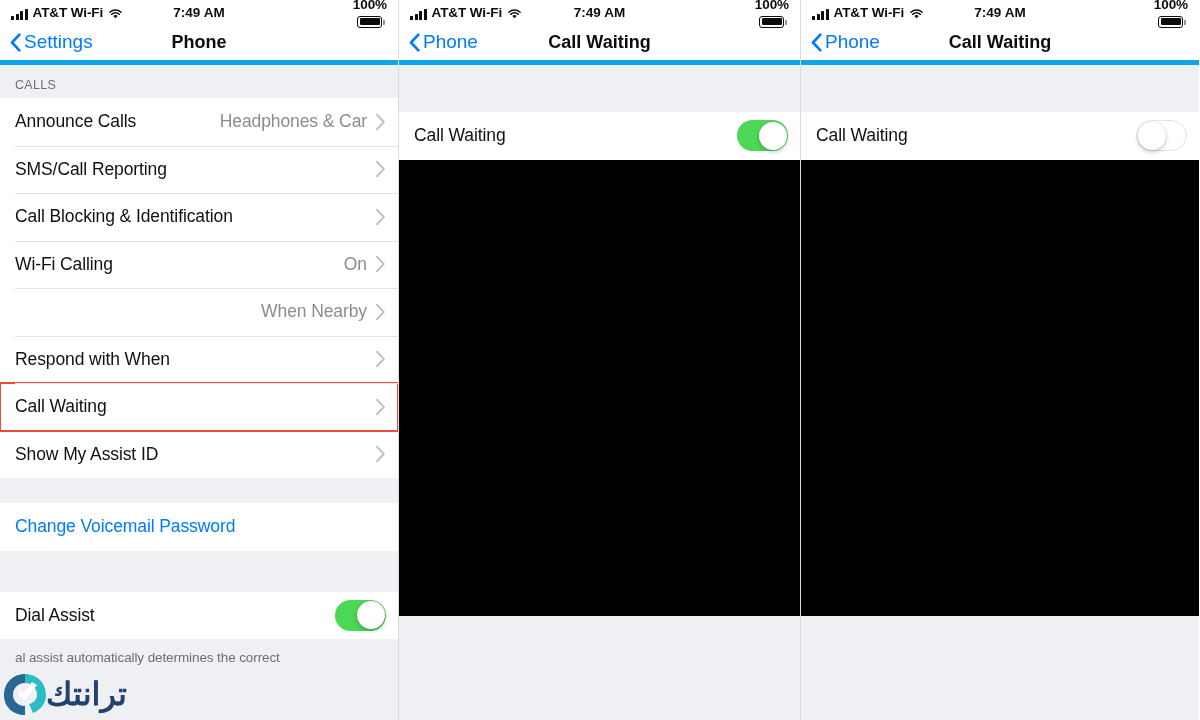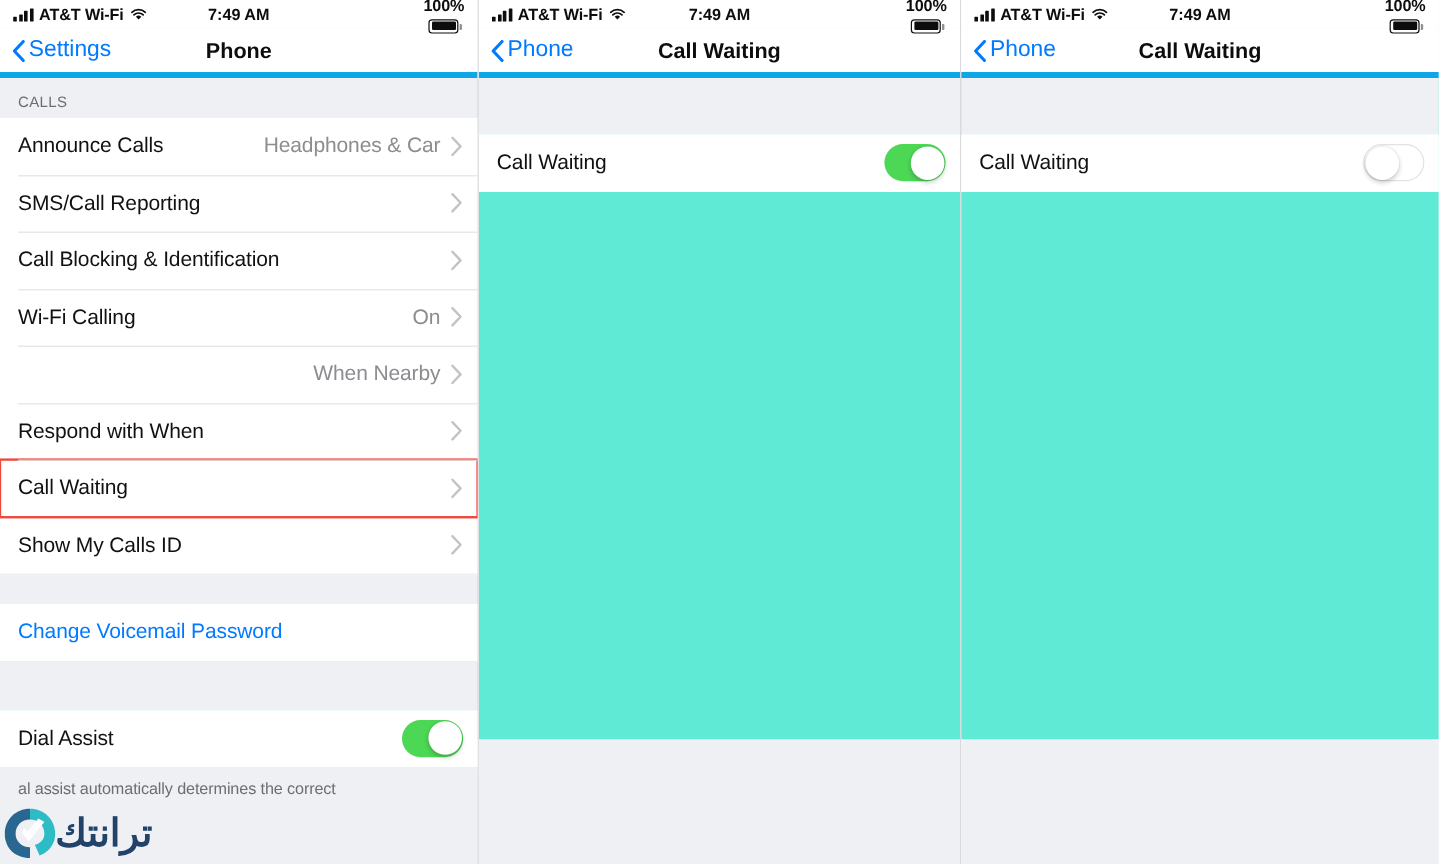--- a/index.html
+++ b/index.html
@@ -27,21 +27,21 @@
     background: #ffffff;
     display: flex;
     align-items: center;
     padding: 0 11px 0 11px;
     font-size: 13.5px;
     font-weight: bold;
     color: #0d0d0d;
     letter-spacing: -0.1px;
     position: relative;
   }
-  .sb-left { display: flex; align-items: center; gap: 5px; }
+  .sb-left { display: flex; align-items: flex-end; gap: 5px; }
   .sb-center {
     position: absolute; left: 0; right: 0;
     text-align: center;
     font-size: 13.5px; font-weight: bold;
     letter-spacing: 0px;
     pointer-events: none;
   }
   .sb-right {
     margin-left: auto;
     display: flex; align-items: center; gap: 4px;
@@ -91,21 +91,21 @@
   }
   .nav-title {
     position: absolute; left: 0; right: 0;
     text-align: center;
     font-size: 18px; font-weight: bold;
     color: #0d0d0d;
     pointer-events: none;
   }
 
   
-  .scroll { height: 551px; background: #5eead4; }
+  .scroll { height: 551px; background: #000000; }
   .group-header {
     height: 33px;
     display: flex; align-items: flex-end;
     padding: 0 0 6px 15px;
     font-size: 12.5px;
     color: #6d6d72;
     letter-spacing: 0.3px;
     background: #eff0f4;
   }
   .gap { background: #eff0f4; }
@@ -299,21 +299,21 @@
 
 
         <div class="cell highlight">
           <span class="label">Call Waiting</span>
           <svg class="chev-r" viewBox="0 0 11 18">
             <polyline points="2,1.8 8.8,9 2,16.2" fill="none" stroke="#c2c2c7" stroke-width="2" stroke-linecap="round" stroke-linejoin="round"></polyline>
           </svg>
         </div>
 
         <div class="cell">
-          <span class="label">Show My Calls ID</span>
+          <span class="label">Show My Assist ID</span>
           <svg class="chev-r" viewBox="0 0 11 18">
             <polyline points="2,1.8 8.8,9 2,16.2" fill="none" stroke="#c2c2c7" stroke-width="2" stroke-linecap="round" stroke-linejoin="round"></polyline>
           </svg>
         </div>
 
       </div>
 
       <div class="gap g25"></div>
 
       <div class="cells">

